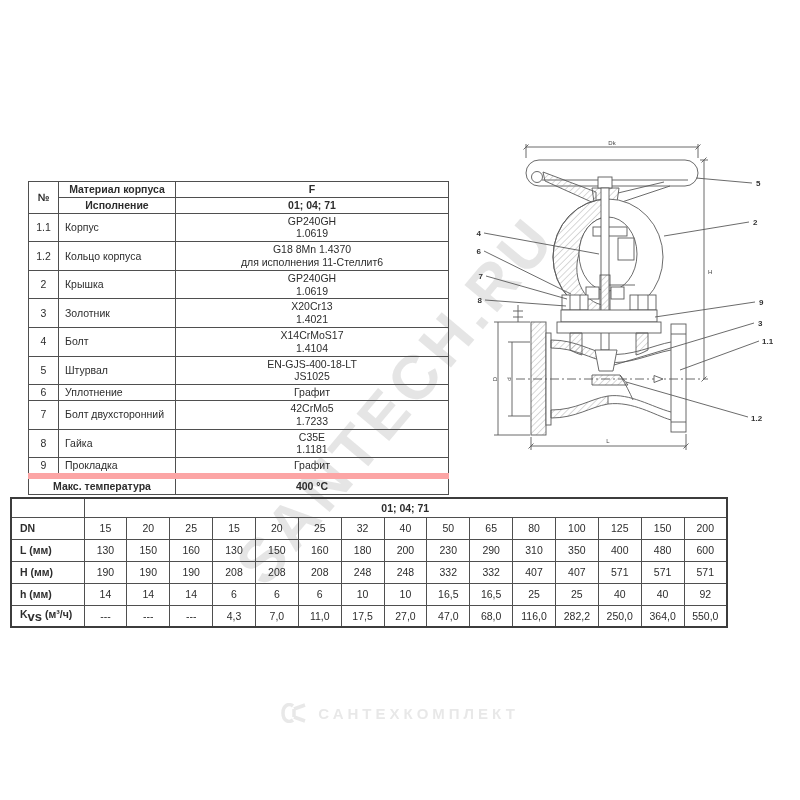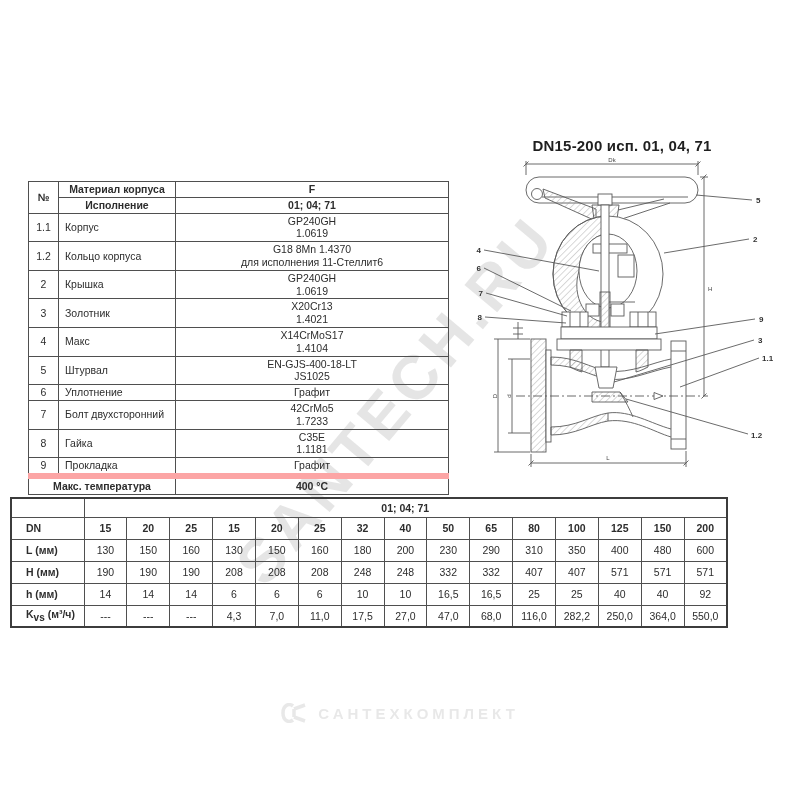--- a/index.html
+++ b/index.html
@@ -43,24 +43,24 @@
   .mat .hdr td { font-weight:bold; }
   .mat tr.footer-row td { border-top:6px solid #fca5a5; font-weight:bold; height:18px; }
   .mat .v2 div { line-height:1.22; }
 
   
   .dims {
     position:absolute; left:10px; top:497px; width:718px;
     font-size:10.5px; z-index:1; border:2px solid #3c3c3c;
   }
   .dims td { border:1px solid #4f4f4f; text-align:center; height:22px; padding:0 1px; }
-  .dims td.lbl { text-align:left; padding-left:14px; font-weight:bold; }
-  .dims td.b { font-weight:bold; }
+  .dims td.lbl { text-align:left; padding-left:8px; font-weight:bold; }
+  .dims td.b { font-weight:normal; }
   .dims tr.spanrow td { height:19px; font-weight:bold; }
-  .dims sub { font-size:10px; }
+  .dims sub { font-size:13px; }
 
   
   .draw { position:absolute; left:458px; top:137px; width:334px; z-index:1; }
   .draw-title { width:300px; margin-left:14px; text-align:center; font-size:15px; font-weight:600; color:#1f1f1f; letter-spacing:0.2px; }
   svg text { font-family:"Liberation Sans", sans-serif; }
 </style>
 </head>
 <body>
 
 <div class="page">
@@ -110,21 +110,21 @@
     <tr>
       <td>3</td>
       <td class="name">Золотник</td>
       <td class="v2">
             <div>X20Cr13</div>
             <div>1.4021</div>
           </td>
     </tr>
     <tr>
       <td>4</td>
-      <td class="name">Макс</td>
+      <td class="name">Болт</td>
       <td class="v2">
             <div>X14CrMoS17</div>
             <div>1.4104</div>
           </td>
     </tr>
     <tr>
       <td>5</td>
       <td class="name">Штурвал</td>
       <td class="v2">
             <div>EN-GJS-400-18-LT</div>
@@ -158,21 +158,20 @@
       <td>Графит</td>
     </tr>
     <tr class="footer-row">
       <td colspan="2">Макс. температура</td>
       <td>400 °C</td>
     </tr>
   </tbody>
     </table>
 
   <div class="draw">
-    <div class="draw-title">DN15-200 исп. 01, 04, 71</div>
     <svg width="330" height="332" viewBox="0 0 330 332">
       <defs>
         <pattern id="hatch" width="4.5" height="4.5" patternTransform="rotate(45)" patternUnits="userSpaceOnUse">
           <line x1="0" y1="0" x2="0" y2="4.5" stroke="#8f8f8f" stroke-width="0.7"></line>
         </pattern>
       </defs>
       <g stroke="#5a5a5a" stroke-width="0.9" fill="none">
 
         <line x1="68" y1="21" x2="68" y2="7"></line>
           <line x1="240" y1="21" x2="240" y2="7"></line>

